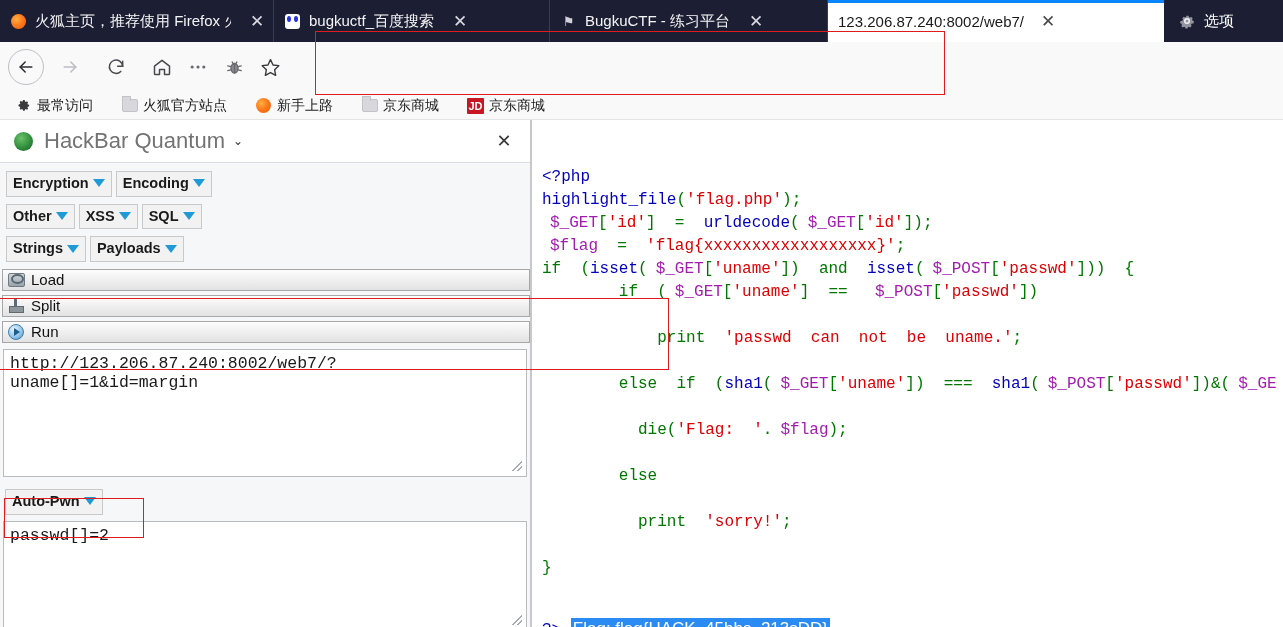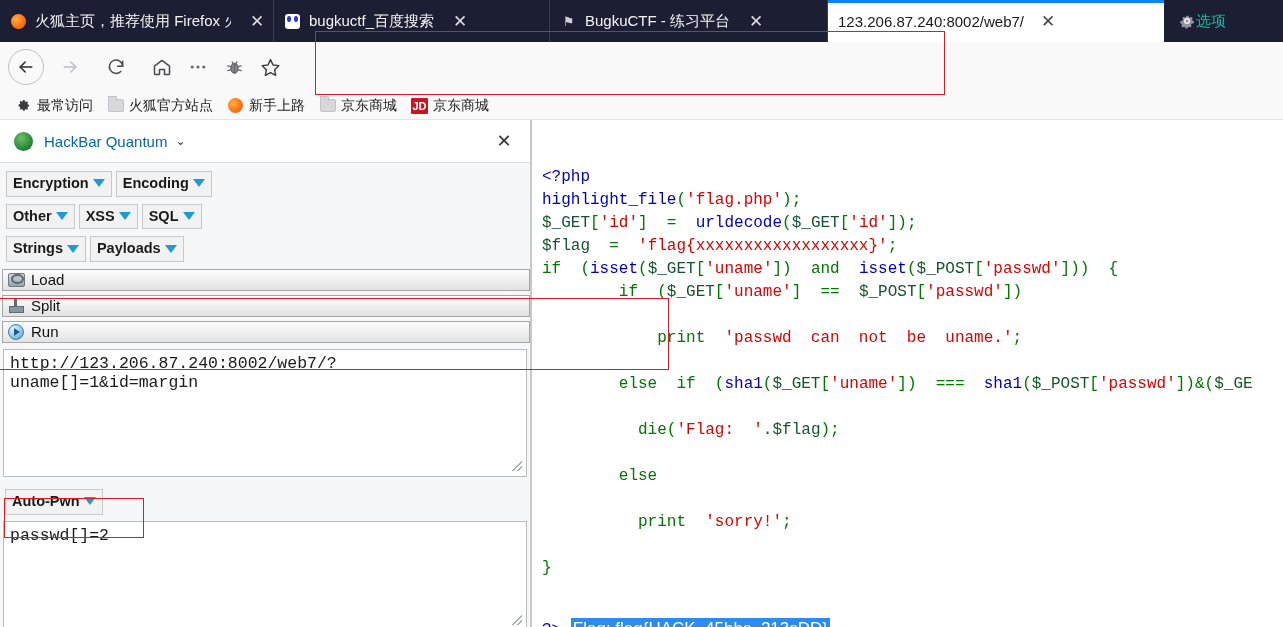--- a/index.html
+++ b/index.html
@@ -50,22 +50,22 @@
     border-right: none;
     width: 336px;
   }
   .tab.active .tclose { color: #4a4a4a; }
   .tab.active::before {
     content: ""; position: absolute; left: 0; right: 0; top: 0; height: 3px;
     background: #0a84ff;
   }
   .tab.active .tlabel { margin-right: 14px; }
   .optbtn {
-    display: flex; align-items: center; 
-    color: #14b8a6; font-size: 15px; padding: 0 14px;
+    display: flex; align-items: center; gap: 8px;
+    color: #ffffff; font-size: 15px; padding: 0 14px;
     white-space: nowrap;
   }
   .gear {
     display: inline-block; width: 18px; height: 18px;
     position: relative;
   }
   .gear svg { display: block; }
 
   
   .fx-fox {
@@ -128,21 +128,21 @@
   .navicon {
     width: 32px; height: 32px;
     display: flex; align-items: center; justify-content: center;
     color: #6a6a6e;
   }
 
   
   .bookmarks {
     position: absolute; left: 0; top: 92px; width: 1283px; height: 28px;
     background: #f9f9fa; display: flex; align-items: center;
-    padding-left: 8px; gap: 0;
+    padding-left: 8px; gap: 14px;
     border-bottom: 1px solid #e4e4e6;
   }
   .bm {
     display: flex; align-items: center; gap: 5px;
     padding: 2px 7px; font-size: 14px; color: #1a1a1a; white-space: nowrap;
   }
   .bm .bmico { width: 17px; height: 16px; display: inline-flex; align-items: center; justify-content: center; }
   .folder {
     width: 16px; height: 13px; background: #d8d8dc; border-radius: 1px 2px 2px 2px;
     position: relative; border: 1px solid #c2c2c7;
@@ -167,21 +167,21 @@
   }
   .sb-header {
     height: 43px; background: #ffffff; border-bottom: 1px solid #dcdfe2;
     display: flex; align-items: center; padding: 0 14px;
   }
   .sb-logo {
     width: 19px; height: 19px; border-radius: 50%;
     background: radial-gradient(circle at 38% 33%, #6cc06c 0%, #2f8f3c 55%, #1d5c28 100%);
     margin-right: 11px; flex: 0 0 auto;
   }
-  .sb-title { font-size: 15px; color: #0369a1; }
+  .sb-title { font-size: 22px; color: #737373; }
   .sb-caret { margin-left: 8px; font-size: 12px; color: #3a3a3d; }
   .sb-close {
     margin-left: auto; font-size: 18px; color: #3a3a3d; width: 24px;
     text-align: center; cursor: pointer;
   }
 
   .btnrows { padding: 8px 0 0 4px; }
   .btnrow { display: flex; gap: 4px; margin-bottom: 7px; padding-left: 2px; }
   .hbbtn {
     background: #f2f2f2;
@@ -282,21 +282,21 @@
     font-family: "Liberation Mono", monospace;
     font-size: 16px;
     padding: 10px 0 0 8px;
     white-space: pre;
   }
   .content .ln { line-height: 23px; height: 23px; }
   .content .gap { height: 23px; }
   .c-tag   { color: #0000bb; }
   .c-kw    { color: #007700; }
   .c-str   { color: #dd0000; }
-  .c-var   { color: #14532d; }
+  .c-var   { color: #a21caf; margin-left: 8px; }
   .c-fn    { color: #0000bb; }
   .hl {
     background: #2a8bf2; color: #ffffff;
     font-family: "Liberation Sans", sans-serif;
     font-size: 17px; padding: 1px 2px;
   }
   .flagline { line-height: 26px; height: 26px; }
 
   
   .annot {

